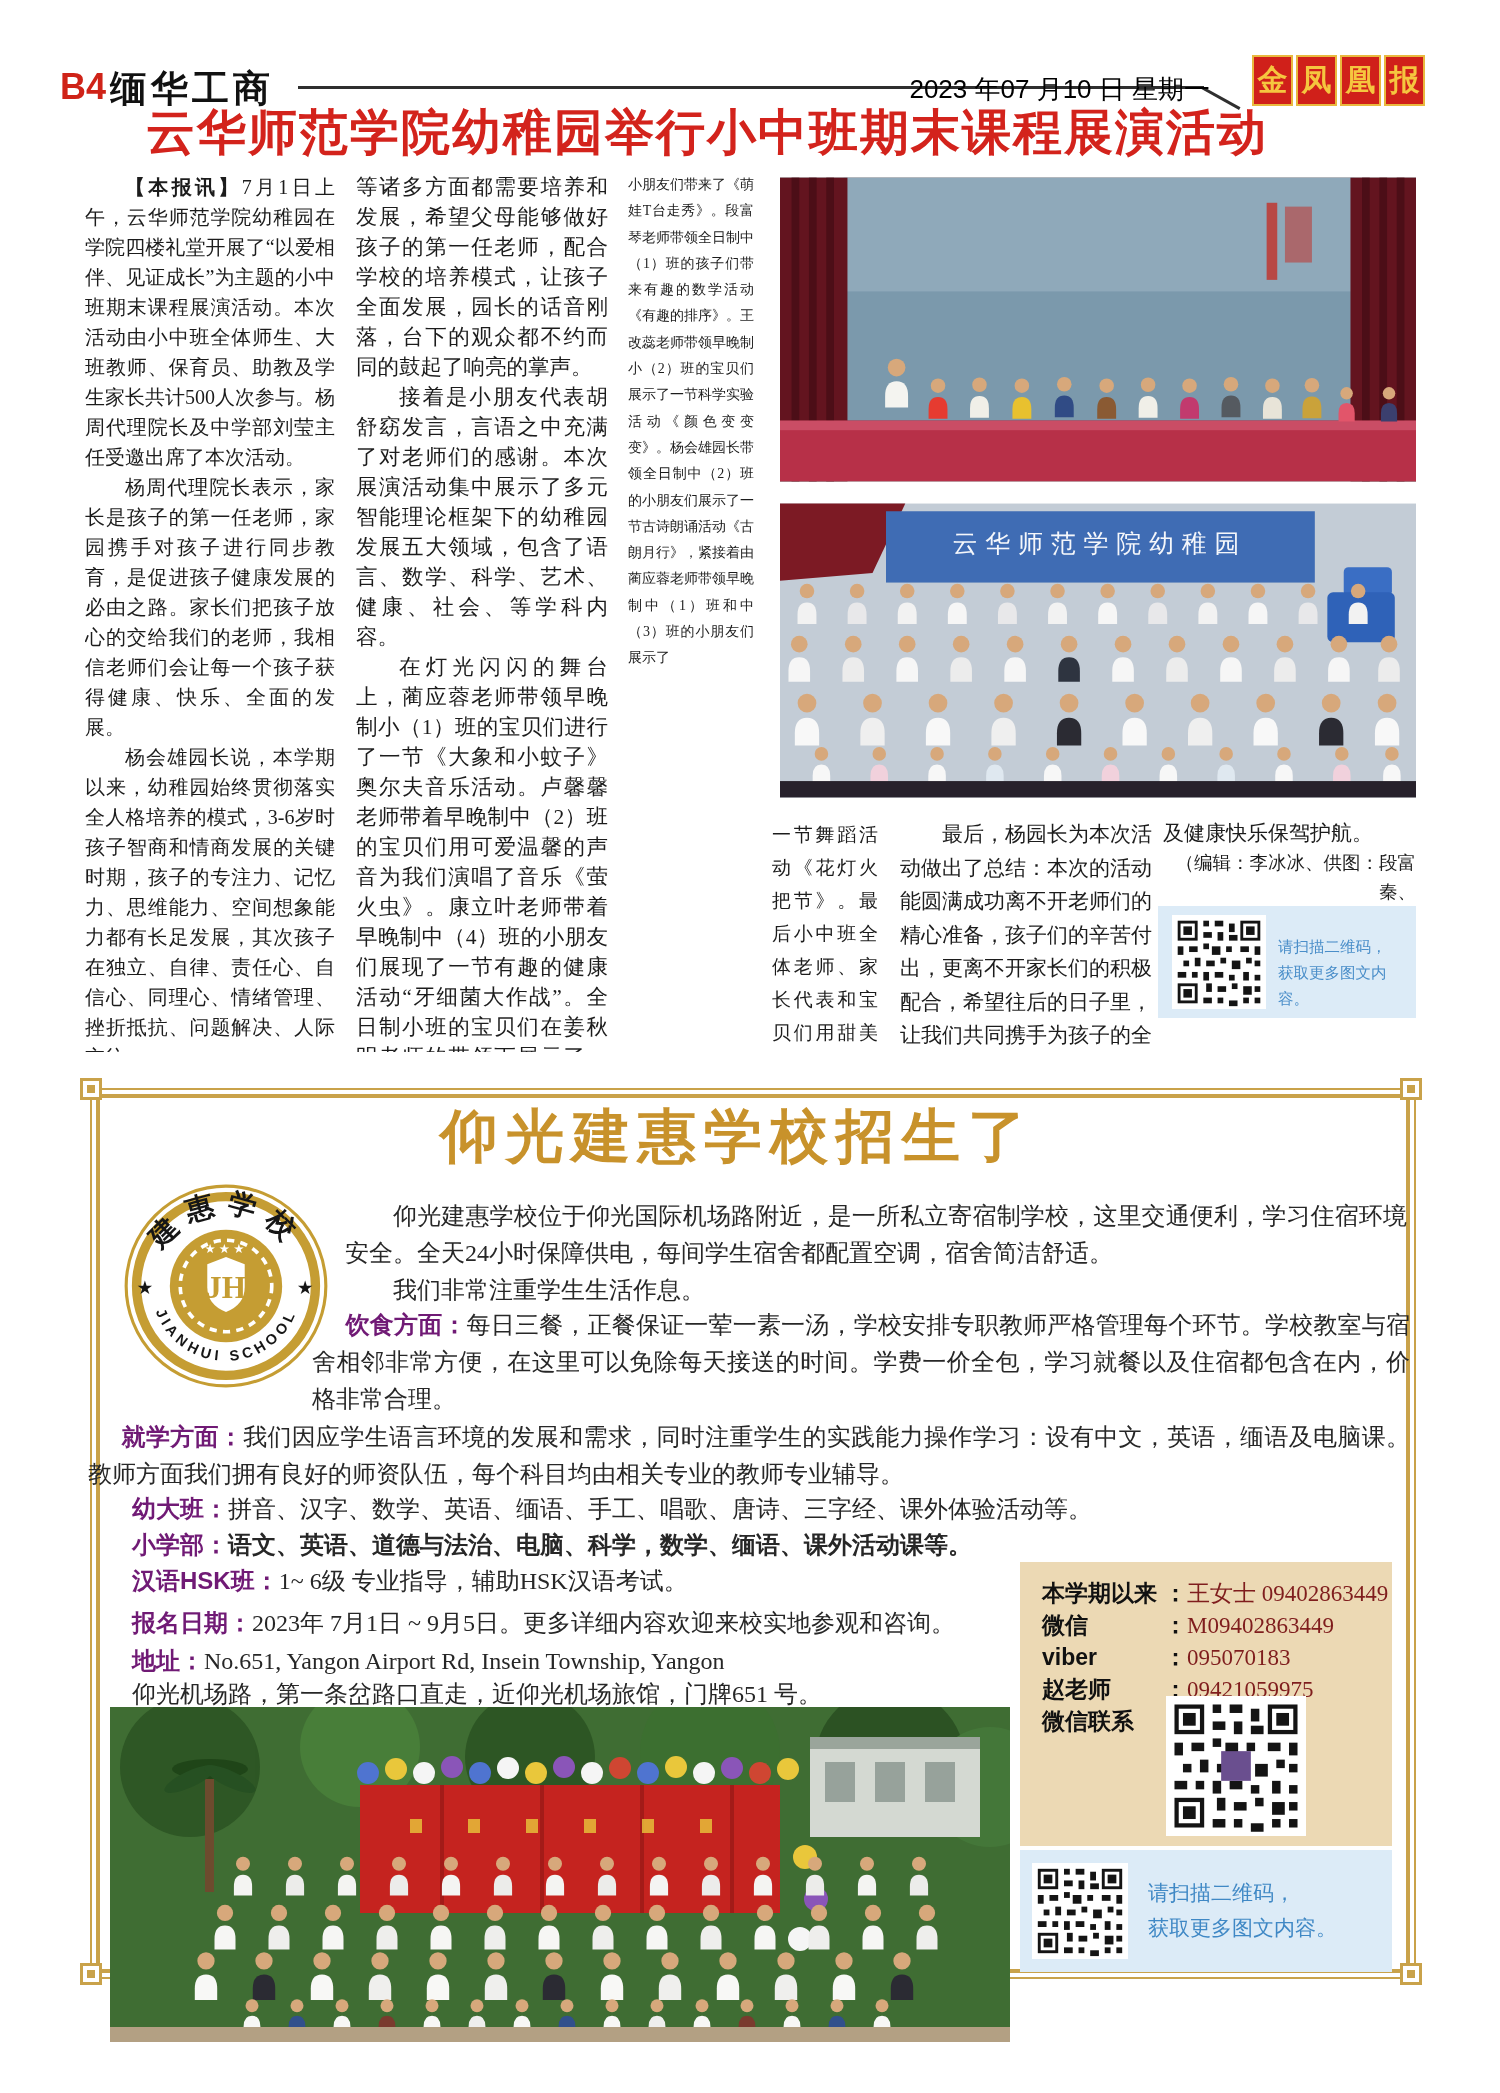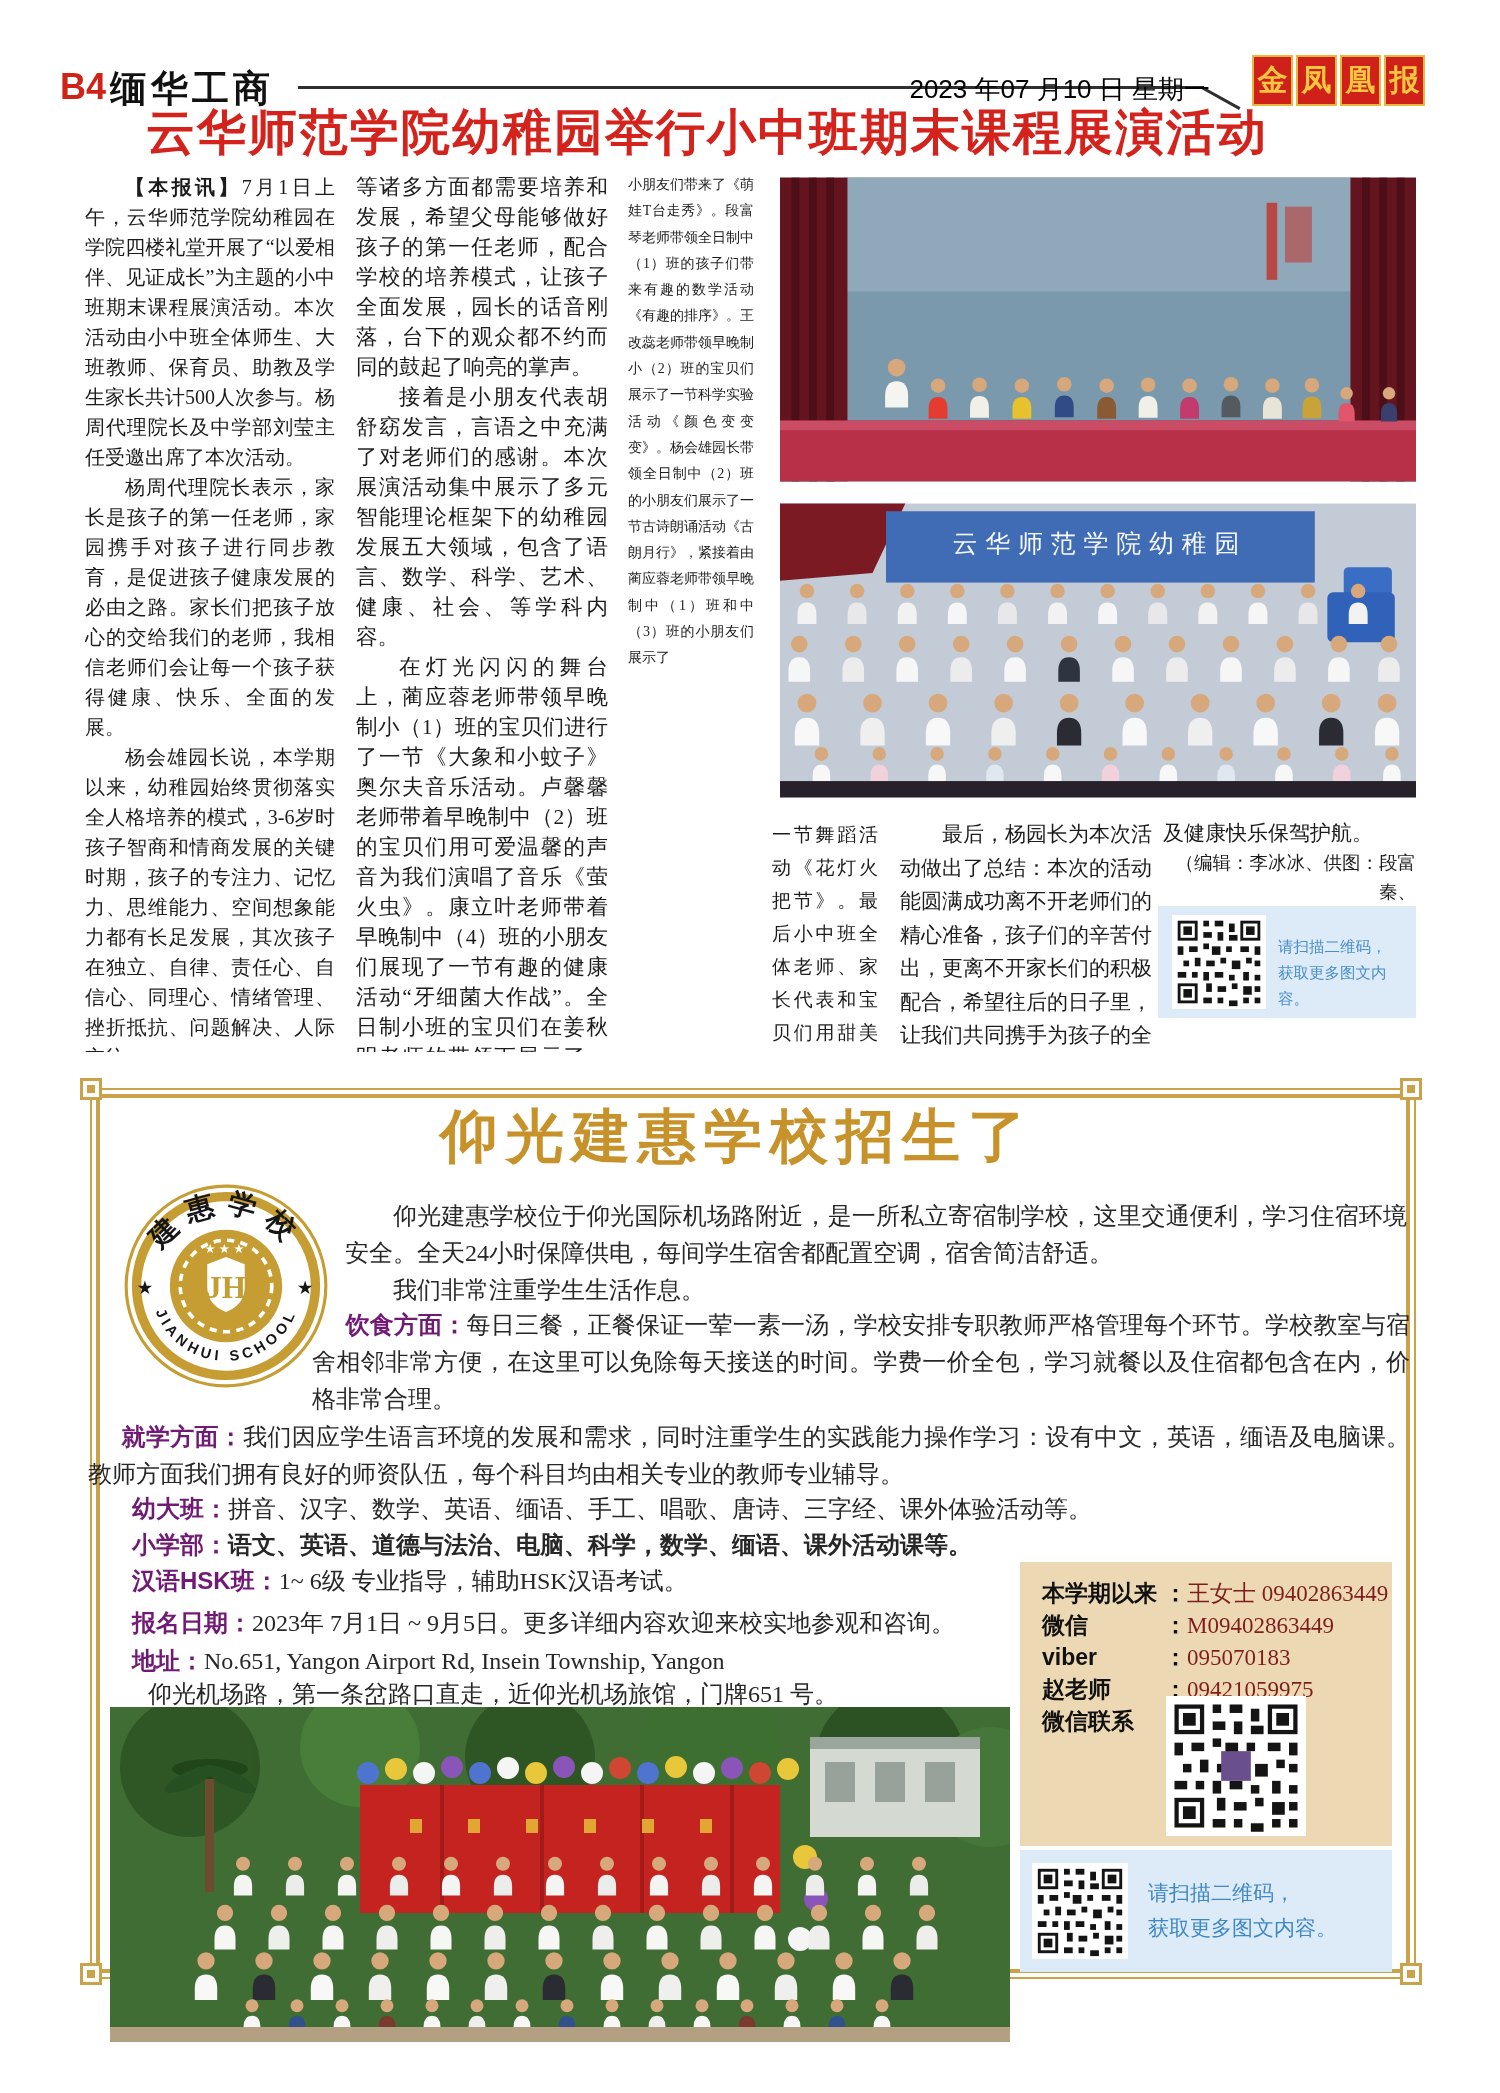--- a/index.html
+++ b/index.html
@@ -334,21 +334,21 @@
   </div>
   <div class="abs adtext lineitem" style="top:1562px;">
     <b>汉语HSK班：</b><span>1~ 6级 专业指导，辅助HSK汉语考试。</span>
   </div>
   <div class="abs adtext reg" style="top:1604px;width:880px;">
     <b>报名日期：</b><span>2023年 7月1日 ~ 9月5日。更多详细内容欢迎来校实地参观和咨询。</span>
   </div>
   <div class="abs adtext reg" style="top:1642px;width:880px;">
     <b>地址：</b><span>No.651, Yangon Airport Rd, Insein Township, Yangon</span>
   </div>
-  <div class="abs adtext reg" style="top:1676px;width:880px;margin-left:16px;">
+  <div class="abs adtext reg" style="top:1676px;width:880px;">
     <span>仰光机场路，第一条岔路口直走，近仰光机场旅馆，门牌651 号。</span>
   </div>
 
   <div class="abs contact">
     <div class="crow" style="top:16px;">
       <span class="clabel">本学期以来</span><span class="clabel" style="width:auto">：</span><span class="cval">王女士  09402863449</span>
     </div>
     <div class="crow" style="top:48px;">
       <span class="clabel">微信</span><span class="clabel" style="width:auto">：</span><span class="cval">M09402863449</span>
     </div>

